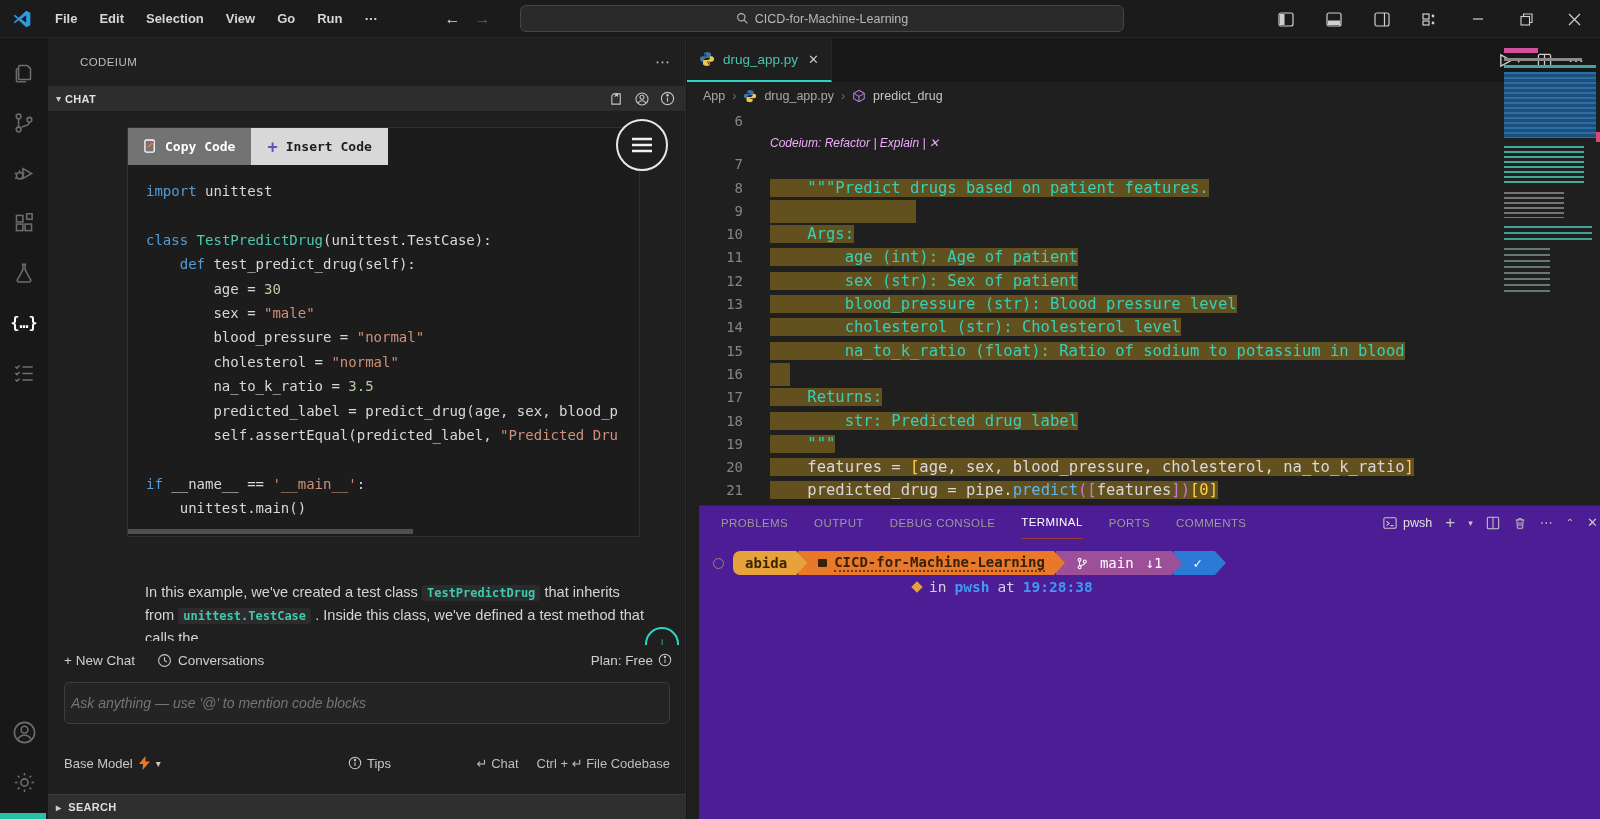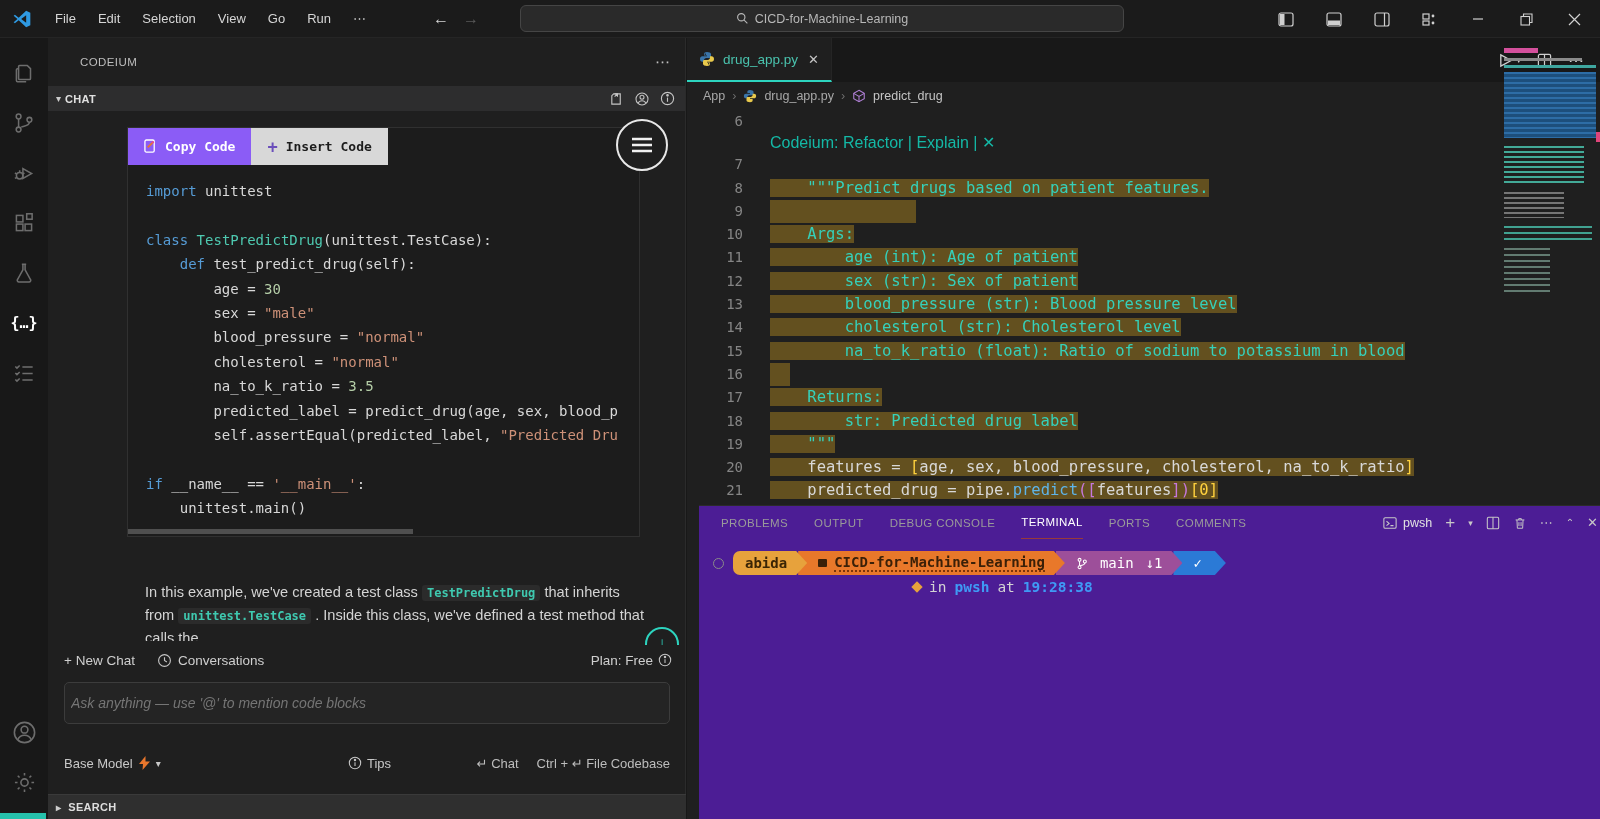--- a/index.html
+++ b/index.html
@@ -4,21 +4,21 @@
 <style>
   * { margin:0; padding:0; box-sizing:border-box; }
   html,body { width:1600px; height:819px; overflow:hidden; background:#181818;
               font-family:"Liberation Sans", sans-serif; color:#cccccc; }
   svg { display:block; }
 
   
   .titlebar { position:absolute; left:0; top:0; width:1600px; height:38px; background:#1b1b1b;
               display:flex; align-items:center; border-bottom:1px solid #252525; }
   .vs-logo { margin:0 14px 0 12px; }
-  .menus { display:flex; gap:4px; font-size:13px; color:#d6d6d6; }
+  .menus { display:flex; gap:4px; font-size:13px; color:#d6d6d6;font-weight:bold; }
   .menus span { padding:4px 9px; border-radius:5px; cursor:default; }
   .menu-dots { color:#d6d6d6; padding:4px 9px; font-size:13px; }
   .nav-arrows { display:flex; gap:14px; margin-left:58px; font-size:16px; }
   .nav-back { color:#d6d6d6; } .nav-fwd { color:#5a5a5a; }
   .cmd-center { position:absolute; left:520px; top:5px; width:604px; height:27px; background:#2a2a2a;
                 border:1px solid #454545; border-radius:6px; display:flex; align-items:center;
                 justify-content:center; gap:6px; font-size:12.5px; color:#b8b8b8; }
   .tb-right { position:absolute; right:0; top:0; height:38px; display:flex; align-items:center; gap:8px; padding-right:6px; }
   .tb-right .wbtn { width:40px; height:30px; display:flex; align-items:center; justify-content:center; }
 
@@ -40,21 +40,21 @@
   .chat-bar { height:25px; background:#2d2d2e; display:flex; align-items:center; padding:0 10px 0 8px; gap:4px; }
   .chat-bar .chev { color:#cccccc; font-size:10px; }
   .chat-bar .lbl { font-size:11px; font-weight:bold; color:#e0e0e0; letter-spacing:.3px; }
   .chat-bar-icons { margin-left:auto; display:flex; gap:10px; align-items:center; }
 
   .chat-content { position:absolute; left:0; top:73px; width:638px; height:534px; overflow:hidden; }
 
   .code-card { position:absolute; left:79px; top:16px; width:513px; background:#1c1c1c;
                border:1px solid #303030; }
   .card-btns { display:flex; height:37px; }
-  .btn-copy { background:#8b5cf6; color:#ffffff; display:flex; align-items:center; gap:8px;
+  .btn-copy { background:#737373; color:#ffffff; display:flex; align-items:center; gap:8px;
               padding:0 16px; font-family:"DejaVu Sans Mono", monospace; font-size:13px; font-weight:bold; }
   .btn-insert { background:#d8d8d8; color:#1c1c1c; display:flex; align-items:center; gap:8px;
                 padding:0 16px; font-family:"DejaVu Sans Mono", monospace; font-size:13px; font-weight:bold; }
   .plus-purple { color:#6b4fbb; font-size:17px; font-weight:bold; }
   .card-code { padding:14px 0 6px 18px; font-family:"DejaVu Sans Mono", monospace; font-size:14px;
                line-height:24.4px; white-space:pre; overflow:hidden; }
   .card-scroll { height:9px; position:relative; }
   .card-thumb { position:absolute; left:0; top:2px; width:285px; height:5px; background:#4f4f4f; }
 
   .hamburger { position:absolute; left:568px; top:8px; width:52px; height:52px; border-radius:50%;
@@ -99,21 +99,21 @@
                 font-size:12.5px; color:#a8a8a8; }
   .breadcrumb .sep { color:#6f6f6f; }
   .bc-symbol { color:#c5c5c5; }
 
   .editor-code { position:absolute; left:0; top:72px; width:913px; height:395px; overflow:hidden;
                  font-family:"DejaVu Sans Mono", monospace; font-size:15.5px; }
   .ed-row { display:flex; height:23.3px; line-height:23.3px; white-space:pre; }
   .gutter { width:56px; flex:0 0 56px; text-align:right; color:#858585; font-size:14px; }
   .code { padding-left:27px; }
   .lens-row { height:20px; line-height:20px; font-family:"Liberation Sans", sans-serif; }
-  .lens-text { font-size:16px; color:#14b8a6; padding-left:27px; }
+  .lens-text { font-size:12px; color:#f0abfc; padding-left:27px;font-style:italic; }
   .hl { background:#63501f; }
   .hl.blk { display:inline-block; height:23.3px; vertical-align:top; }
   .cursor { display:inline-block; width:2px; height:19px; background:#f1478c; vertical-align:middle; margin-right:-2px; }
   .tk-kw  { color:#569cd6; }
   .tk-okw { color:#ef9e63; }
   .tk-fn  { color:#5fb4e8; }
   .tk-cls { color:#4ec9b0; }
   .tk-str { color:#ce9178; }
   .tk-num { color:#b5cea8; }
   .tk-doc { color:#35d0ba; }

